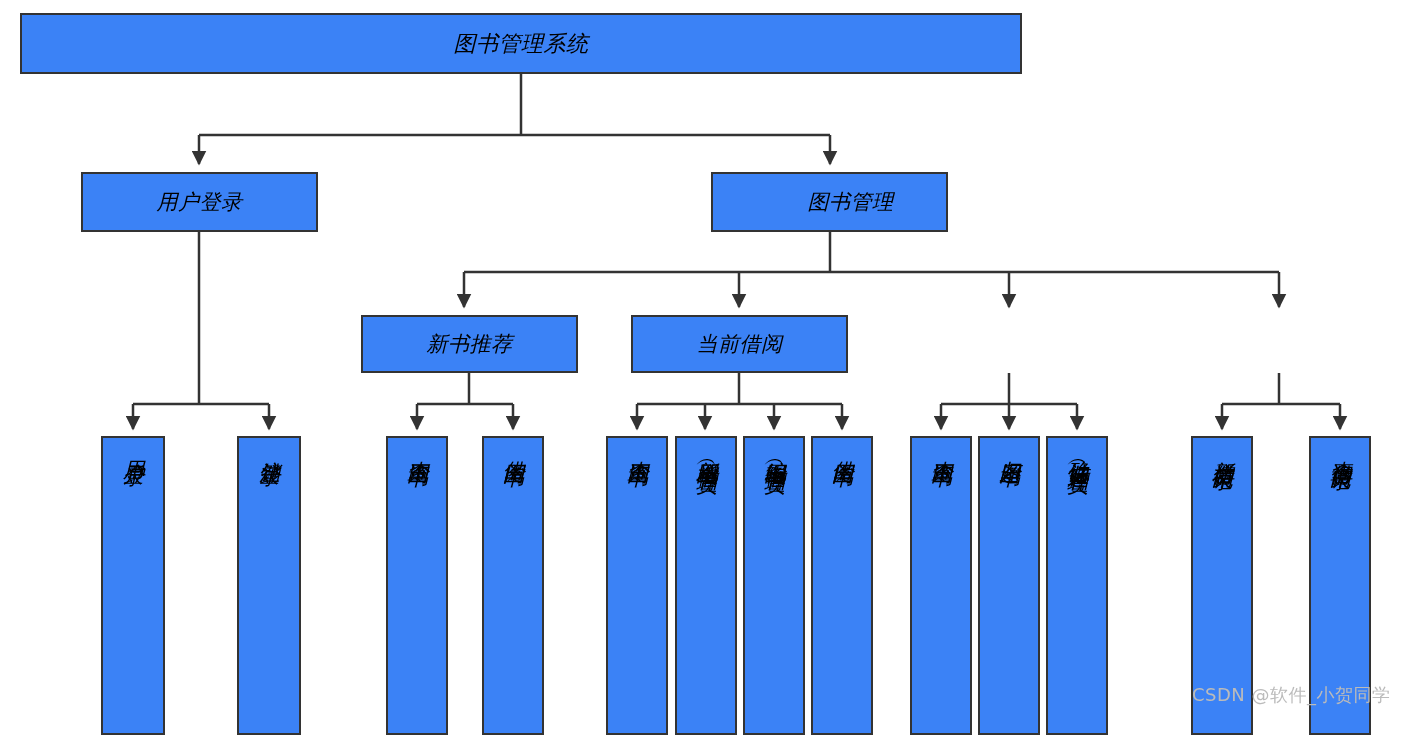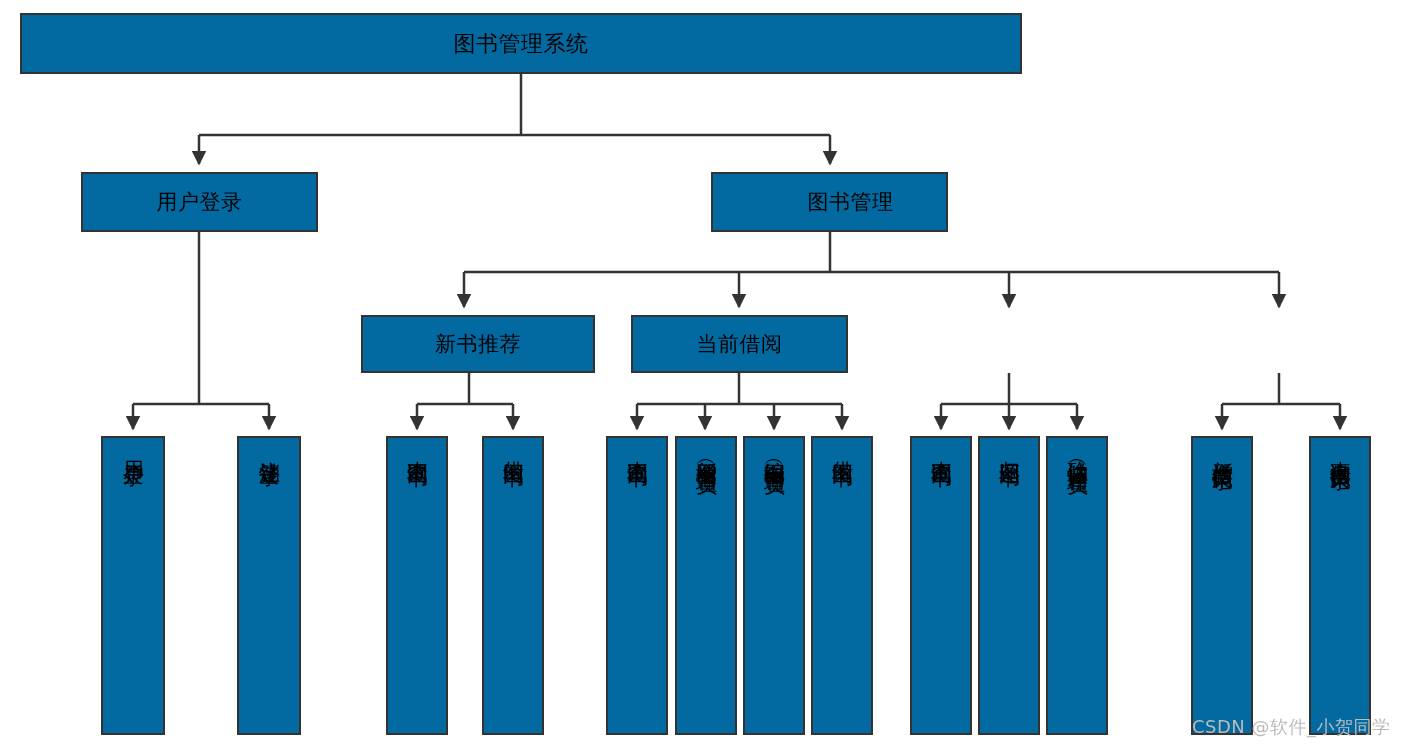--- a/index.html
+++ b/index.html
@@ -21,26 +21,27 @@
     position: absolute;
     left: 0;
     top: 0;
     width: 1405px;
     height: 747px;
   }
   .node {
     position: absolute;
     box-sizing: border-box;
     border: 2px solid #333333;
-    background: #0369a1;
+    background: #3b82f6;
     color: #000000;
     display: flex;
     align-items: center;
     justify-content: center;
     text-align: center;
+    font-style: italic;
   }
   .node .lbl {
     display: block;
     line-height: 1.18;
   }
   
   .node.horiz .lbl {
     font-size: 21px;
     letter-spacing: 0.5px;
     white-space: nowrap;
@@ -128,21 +129,21 @@
     <span class="lbl">图书管理系统</span>
   </div>
 
   <div class="node horiz" style="left:81px; top:172px; width:237px; height:60px;">
     <span class="lbl">用户登录</span>
   </div>
   <div class="node horiz" style="left:711px; top:172px; width:237px; height:60px;padding-left:42px;">
     <span class="lbl">图书管理</span>
   </div>
 
-  <div class="node horiz" style="left:361px; top:315px; width:234px; height:58px;">
+  <div class="node horiz" style="left:361px; top:315px; width:217px; height:58px;">
     <span class="lbl">新书推荐</span>
   </div>
   <div class="node horiz" style="left:631px; top:315px; width:217px; height:58px;">
     <span class="lbl">当前借阅</span>
   </div>
 
   <div class="node vert" style="left:101px; top:436px; width:64px; height:299px;">
     <span class="lbl">用户登录</span>
   </div>
   <div class="node vert" style="left:237px; top:436px; width:64px; height:299px;">
@@ -179,15 +180,15 @@
     <span class="lbl">确认归还（管理员）</span>
   </div>
 
   <div class="node vert" style="left:1191px; top:436px; width:62px; height:299px;">
     <span class="lbl">新增借阅记录</span>
   </div>
   <div class="node vert" style="left:1309px; top:436px; width:62px; height:299px;">
     <span class="lbl">查询借阅记录</span>
   </div>
 
-  <div class="watermark" style="left:1192px; top:715px;">CSDN @软件_小贺同学</div>
+  <div class="watermark" style="left:1192px; top:683px;">CSDN @软件_小贺同学</div>
 
 </div>
 
 </body></html>

